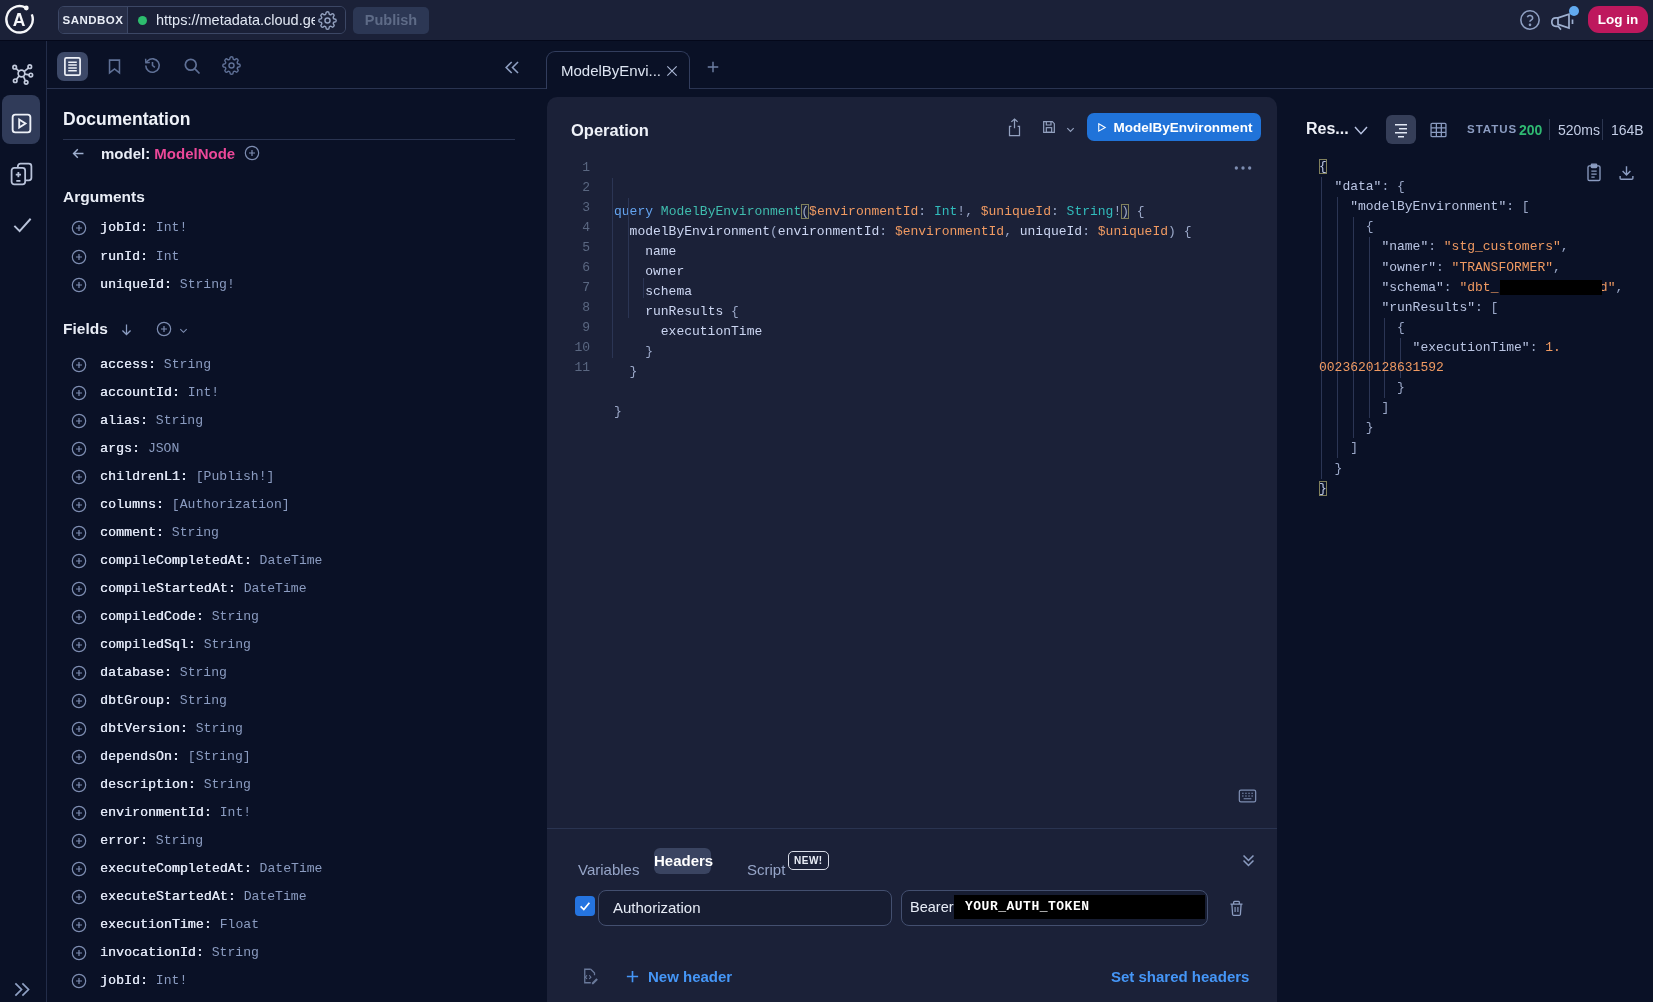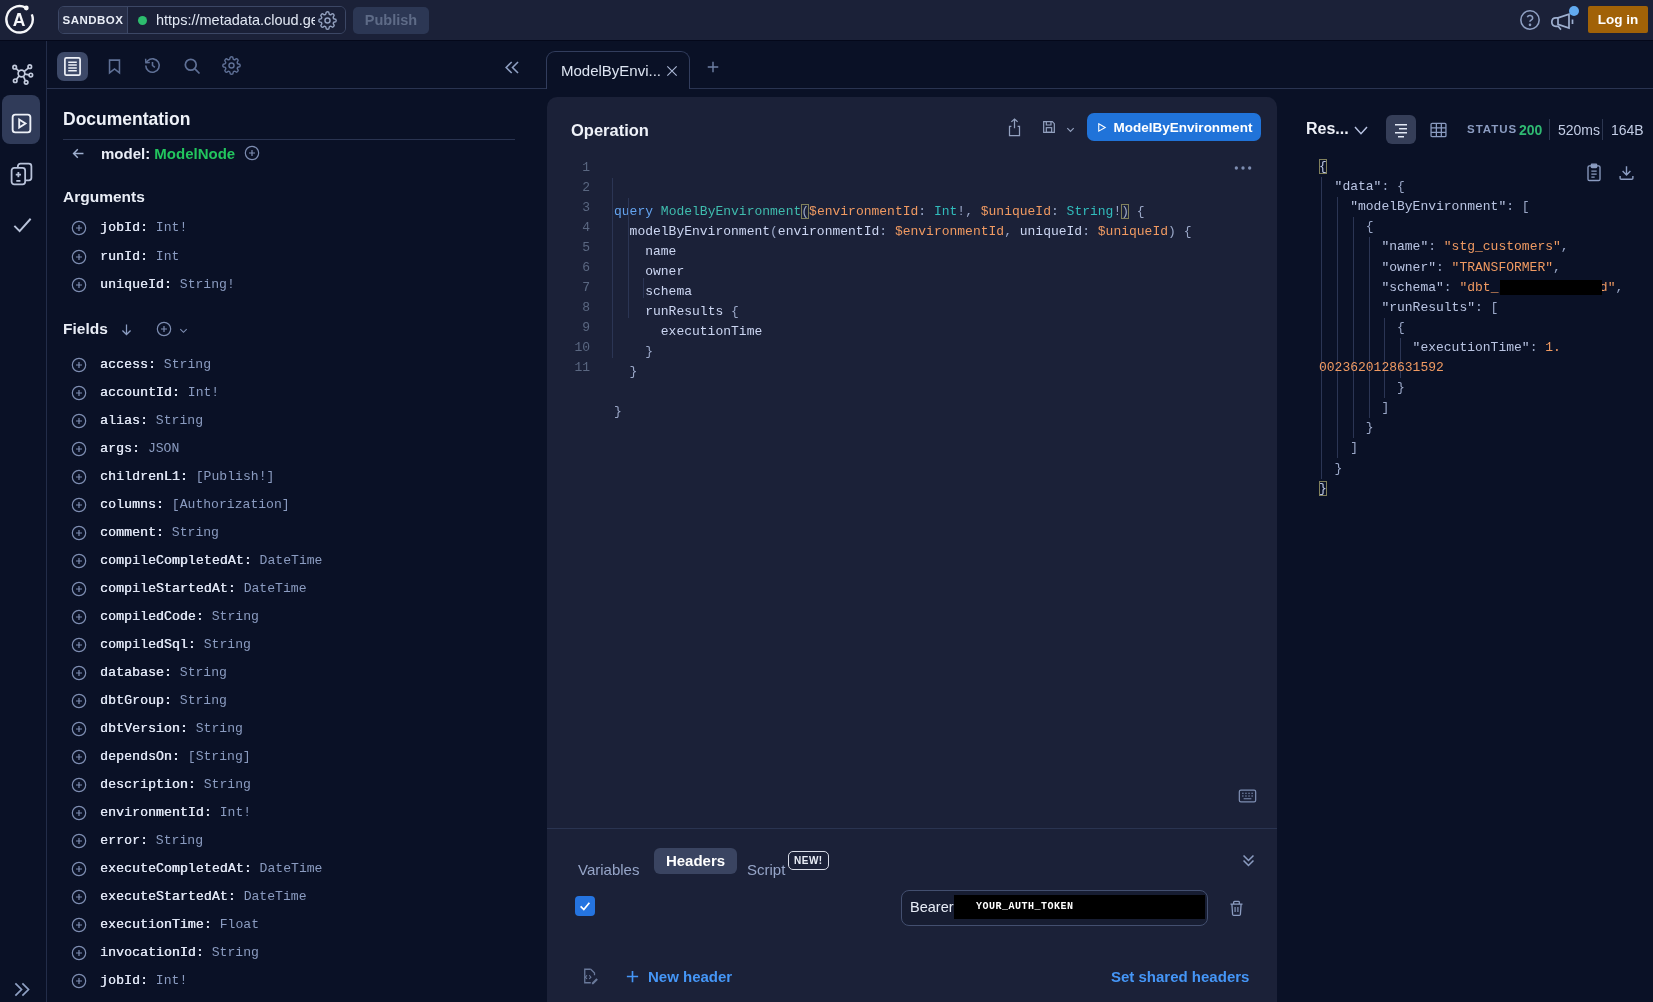--- a/index.html
+++ b/index.html
@@ -10,35 +10,35 @@
   svg { display:block; }
 
   
   .topbar { position:absolute; left:0; top:0; width:1653px; height:41px; background:#1b2138; border-bottom:1px solid #04081a; }
   .urlgrp { position:absolute; left:58px; top:6px; height:28px; display:flex; border:1px solid #3c4765; border-radius:6px; overflow:hidden; }
   .sbx { background:#272e47; color:#e9edf6; font-size:11.5px; font-weight:bold; letter-spacing:0.5px; width:69px; flex:none; display:flex; align-items:center; justify-content:center; border-right:1px solid #3c4765; }
   .urlr { background:#1a2037; display:flex; align-items:center; width:217px; padding:0 8px 0 10px; }
   .gdot { width:9px; height:9px; border-radius:50%; background:#2dbd6e; margin-right:9px; flex:none; }
   .urltxt { color:#e2e8f4; font-size:14.5px; white-space:nowrap; overflow:hidden; flex:1; margin-right:3px; }
   .pub { position:absolute; left:353px; top:7px; width:76px; height:27px; background:#2c3754; border-radius:5px; color:#5e6b87; font-weight:bold; font-size:14.5px; text-align:center; line-height:27px; }
-  .login { position:absolute; left:1588px; top:6px; width:60px; height:27px; background:#a16207; border-radius:2px; color:#fff; font-weight:bold; font-size:13.5px; text-align:center; line-height:27px; }
+  .login { position:absolute; left:1588px; top:6px; width:60px; height:27px; background:#be185d; border-radius:11px; color:#fff; font-weight:bold; font-size:13.5px; text-align:center; line-height:27px; }
 
   
   .hdrline { position:absolute; left:47px; top:88px; width:1606px; height:1px; background:#2a3451; }
   .railline { position:absolute; left:46px; top:41px; width:1px; height:961px; background:#232d49; }
 
   
   .railsel { position:absolute; left:2px; top:95px; width:38px; height:49px; background:#303b59; border-radius:8px; }
 
   
   .docsel { position:absolute; left:57px; top:52px; width:31px; height:29px; background:#3d4968; border-radius:7px; }
   .doctitle { position:absolute; left:63px; top:109px; color:#eef1f8; font-size:17.5px; font-weight:bold; }
   .docdiv { position:absolute; left:63px; top:139px; width:452px; height:1px; background:#2a3451; }
   .modelrow { position:absolute; left:101px; top:145px; font-size:15px; font-weight:bold; color:#e9edf6; }
-  .modelrow .t { color:#22c55e; }
+  .modelrow .t { color:#ec4899; }
   .h2 { position:absolute; color:#e9edf6; font-size:15.5px; font-weight:bold; }
   .frow { position:absolute; left:100px; height:20px; line-height:20px; font-family:"Liberation Mono", monospace; font-size:13.3px; color:#dde3f2; white-space:pre; text-shadow:0.35px 0 0 #dde3f2;text-align:right; }
   .frow .ty { color:#8b9cc1; text-shadow:none; font-size:13.1px; }
 
   
   .tab { position:absolute; left:546px; top:51px; width:144px; height:38px; border:1px solid #323d5d; border-bottom:none; border-radius:9px 9px 0 0; background:#0a1126; z-index:3; }
   .tabtxt { position:absolute; left:11px; top:10px; color:#dde4f1; font-size:15px; }
 
   
   .card { position:absolute; left:547px; top:97px; width:730px; height:905px; background:#1b2138; border-radius:10px 10px 0 0; }
@@ -47,25 +47,25 @@
   .gut { position:absolute; left:13px; width:30px; height:20px; line-height:20px; text-align:right; color:#5a6781; font-family:"Liberation Mono", monospace; font-size:13px; }
   .cl { position:absolute; left:67px; height:20px; line-height:20px; font-family:"Liberation Mono", monospace; font-size:13px; white-space:pre; color:#9aa7c7;margin-top:44px; }
   .kw { color:#64a4f0; } .opn { color:#3fbcae; } .vr { color:#f09a62; } .tp { color:#31bcbc; }
   .fld { color:#ccd6f2; } .pn { color:#9aa7c7; }
   .bx { outline:1px solid #80805c; outline-offset:-1px; }
   .guide { position:absolute; width:1px; background:#2b3554; }
   .carddiv { position:absolute; left:0; top:731px; width:730px; height:1px; background:#2a3451; }
 
   
   .vtab { position:absolute; top:748px; color:#96a5c8; font-size:15px; height:26px; line-height:26px;margin-top:12px; }
-  .htabsel { position:absolute; left:107px; top:751px; width:83px; height:26px; background:#3a4461; border-radius:6px; color:#fff; font-weight:bold; font-size:15px; text-align:center; line-height:26px; }
+  .htabsel { position:absolute; left:107px; top:751px; width:57px; height:26px; background:#3a4461; border-radius:6px; color:#fff; font-weight:bold; font-size:15px; text-align:right; line-height:26px; }
   .newb { position:absolute; left:241px; top:754px; height:19px; line-height:17px; border:1.5px solid #d9dde8; border-radius:5px; color:#e9edf6; font-size:10px; font-weight:bold; letter-spacing:0.5px; padding:0 5px; }
   .cb { position:absolute; left:28px; top:799px; width:20px; height:20px; background:#2574e0; border-radius:4px; }
   .inp { position:absolute; top:793px; height:36px; border:1.5px solid #434f6f; border-radius:8px; background:#171d32; color:#e7ecf6; font-size:15px; line-height:33px; padding:0 14px; }
-  .blk { position:absolute; left:407px; top:798px; width:251px; height:24px; background:#000; color:#fff; font-family:"Liberation Mono", monospace; font-size:10px; font-weight:bold; letter-spacing:0.5px; line-height:24px; padding-left:22px; }
+  .blk { position:absolute; left:407px; top:798px; width:251px; height:24px; background:#000; color:#fff; font-family:"Liberation Mono", monospace; font-size:13px; font-weight:bold; letter-spacing:0.5px; line-height:24px; padding-left:11px; }
   .blink { position:absolute; color:#4596f7; font-size:15px; font-weight:bold; }
 
   
   .rtitle { position:absolute; left:1306px; top:120px; color:#eef1f8; font-size:16px; font-weight:bold; }
   .viewbtn { position:absolute; left:1386px; top:115px; width:30px; height:29px; background:#353e58; border-radius:6px; }
   .stat { position:absolute; top:123px; font-size:11.5px; font-weight:bold; letter-spacing:1px; color:#8b9cc1; }
   .stat2 { position:absolute; top:122px; font-size:14px; color:#c3cde5; }
   .vdiv { position:absolute; top:119px; width:1px; height:21px; background:#2c3650; }
   .jl { position:absolute; height:20px; line-height:20px; font-family:"Liberation Mono", monospace; font-size:13px; white-space:pre; color:#9aa7c7; }
   .jk { color:#b9c4e2; } .js { color:#f09a62; }
@@ -361,20 +361,21 @@
     <div class="vtab" style="left:200px">Script</div>
     <div class="newb">NEW!</div>
     <svg class="abs" style="left:693px;top:755px" width="17" height="17" viewBox="0 0 24 24" fill="none" stroke="#8b9cc1" stroke-width="2.2">
         <path d="M5 5 l7 7 l7-7 M5 12 l7 7 l7-7"></path>
       </svg>
     <div class="cb">
         <svg style="margin:3px 0 0 3px" width="14" height="14" viewBox="0 0 24 24" fill="none" stroke="#fff" stroke-width="3">
           <path d="M4.5 12.5 L10 18 L19.5 6.5"></path>
         </svg>
       </div>
+    <div class="inp" style="left:51px;width:294px">Authorization</div>
     <div class="inp" style="left:354px;width:307px;padding:0 8px;font-size:14.5px">Bearer</div>
     <div class="blk">YOUR_AUTH_TOKEN</div>
     <svg class="abs" style="left:681px;top:802px" width="17" height="18" viewBox="0 0 24 24" fill="none" stroke="#8b9cc1" stroke-width="1.8">
         <path d="M3.5 6.5 h17 M8 6.5 V4 a1.2 1.2 0 0 1 1.2-1.2 h5.6 A1.2 1.2 0 0 1 16 4 v2.5 M5.5 6.5 l1 14.5 a1.5 1.5 0 0 0 1.5 1.3 h8 a1.5 1.5 0 0 0 1.5-1.3 l1-14.5"></path>
         <path d="M10 10.5 v7 M14 10.5 v7" stroke-width="1.6"></path>
       </svg>
 
     <svg class="abs" style="left:34px;top:870px" width="18" height="18" viewBox="0 0 24 24" fill="none" stroke="#6b7a9b" stroke-width="1.7">
         <path d="M13 3 H5 v18 h8"></path>
         <path d="M13 3 l5 5 v3"></path>

